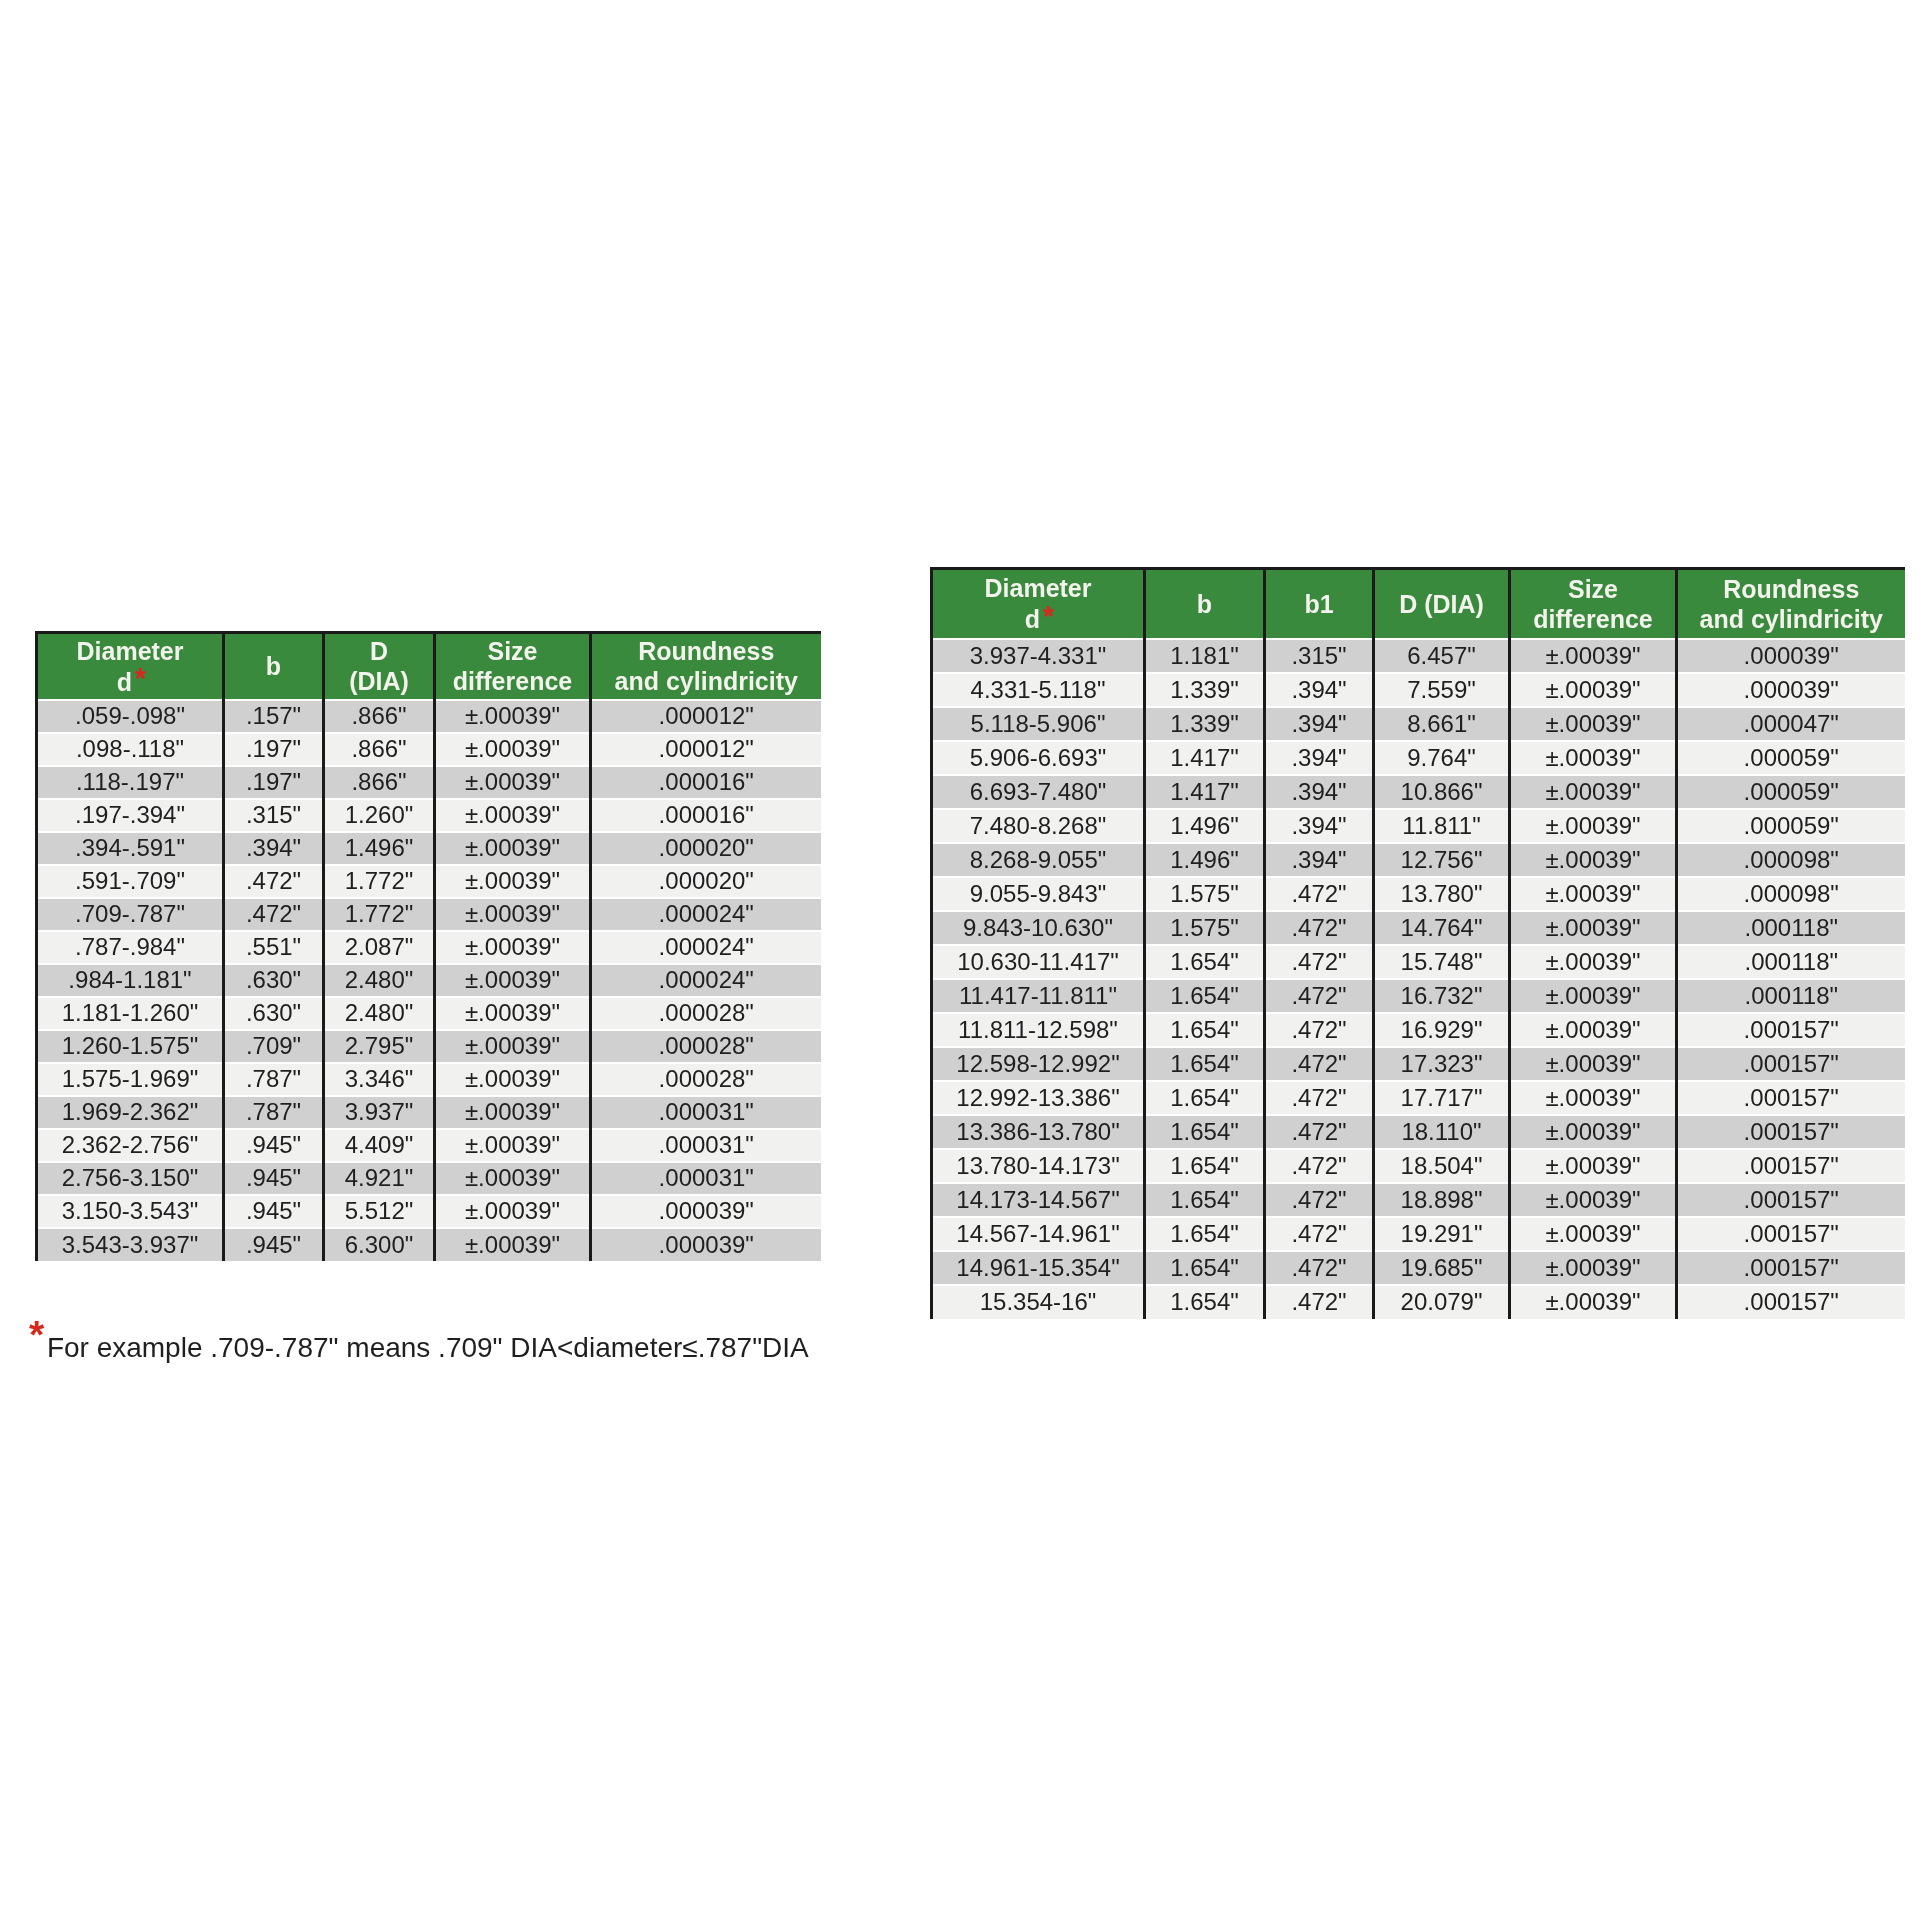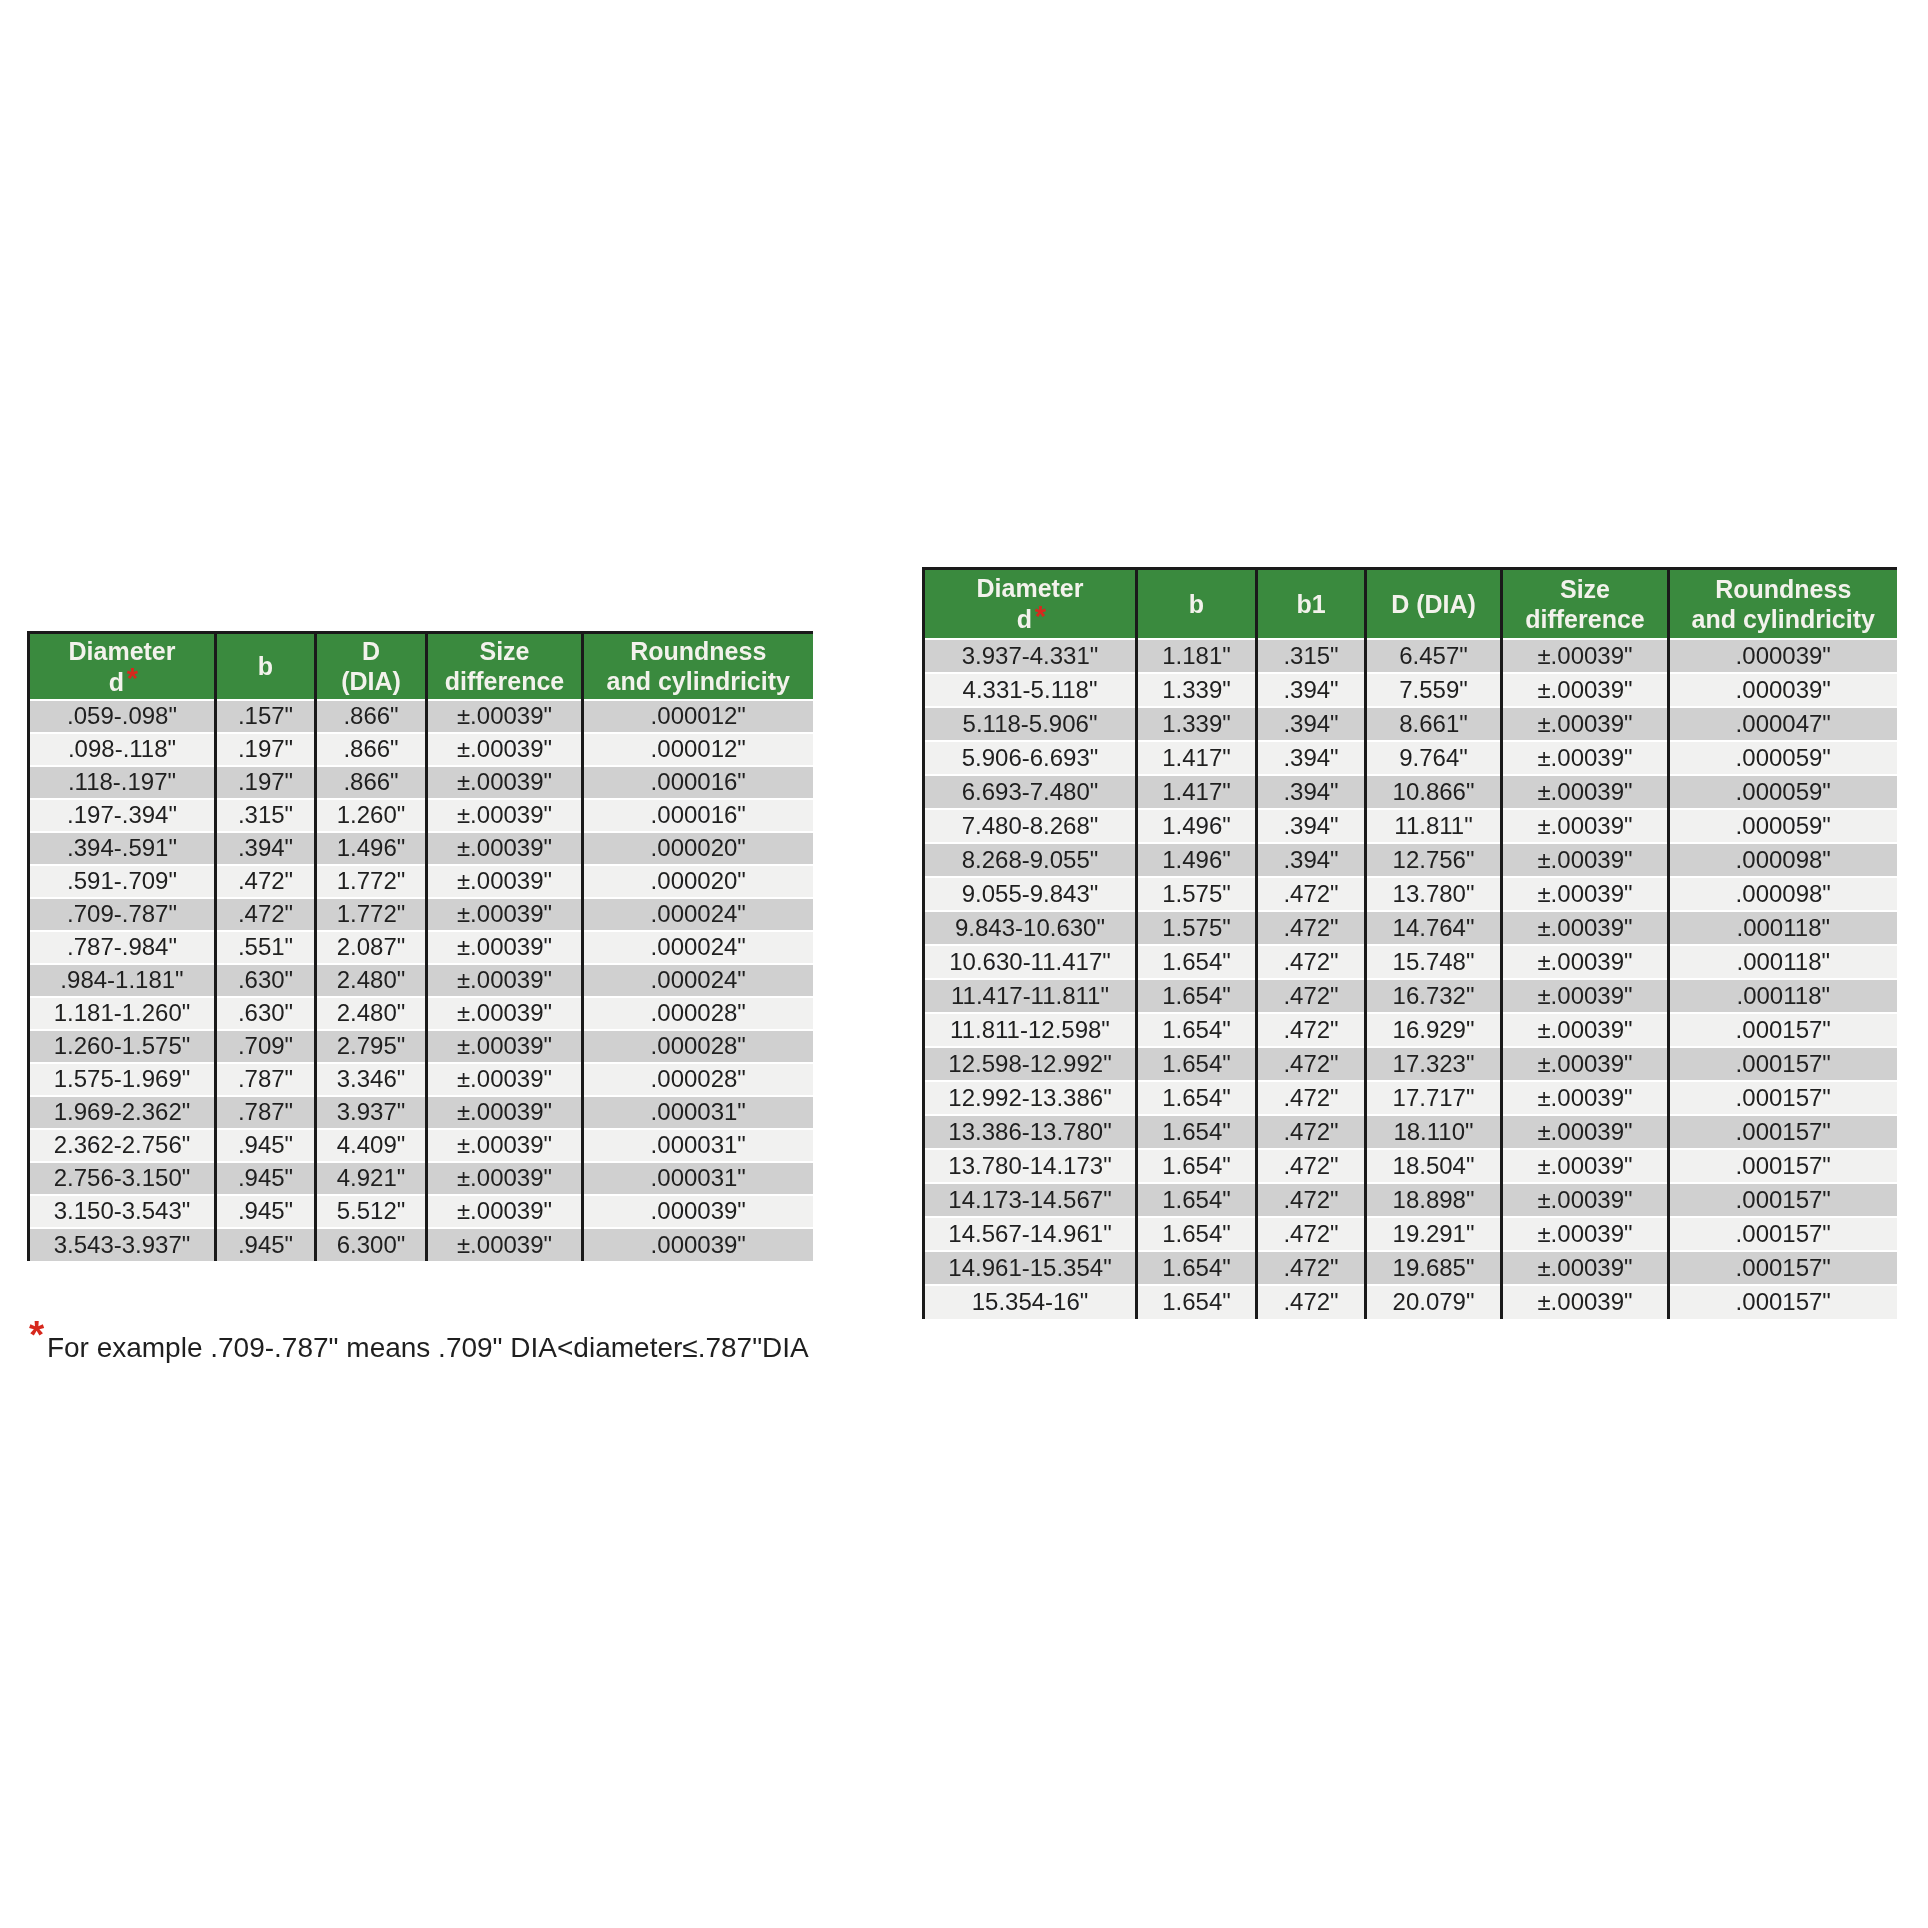--- a/index.html
+++ b/index.html
@@ -13,21 +13,21 @@
     --page-bg: #ffffff;
   }
   * { margin: 0; padding: 0; box-sizing: border-box; }
   html, body { width: 1928px; height: 1928px; }
   body {
     background: var(--page-bg);
     position: relative;
     overflow: hidden;
     font-family: "Liberation Sans", sans-serif;
   }
-  .tbl-wrap { position: absolute; }
+  .tbl-wrap { position: absolute; margin-left: 8px; }
   .tbl-left-wrap  { left: 27px;   top: 631px; width: 785px; }
   .tbl-right-wrap { left: 922px; top: 567px; width: 974px; }
 
   table {
     border-collapse: collapse;
     table-layout: fixed;
     width: 100%;
     border-top: 3.6px solid var(--grid-black);
   }
   th, td { border-left: 3.6px solid var(--grid-black); }

